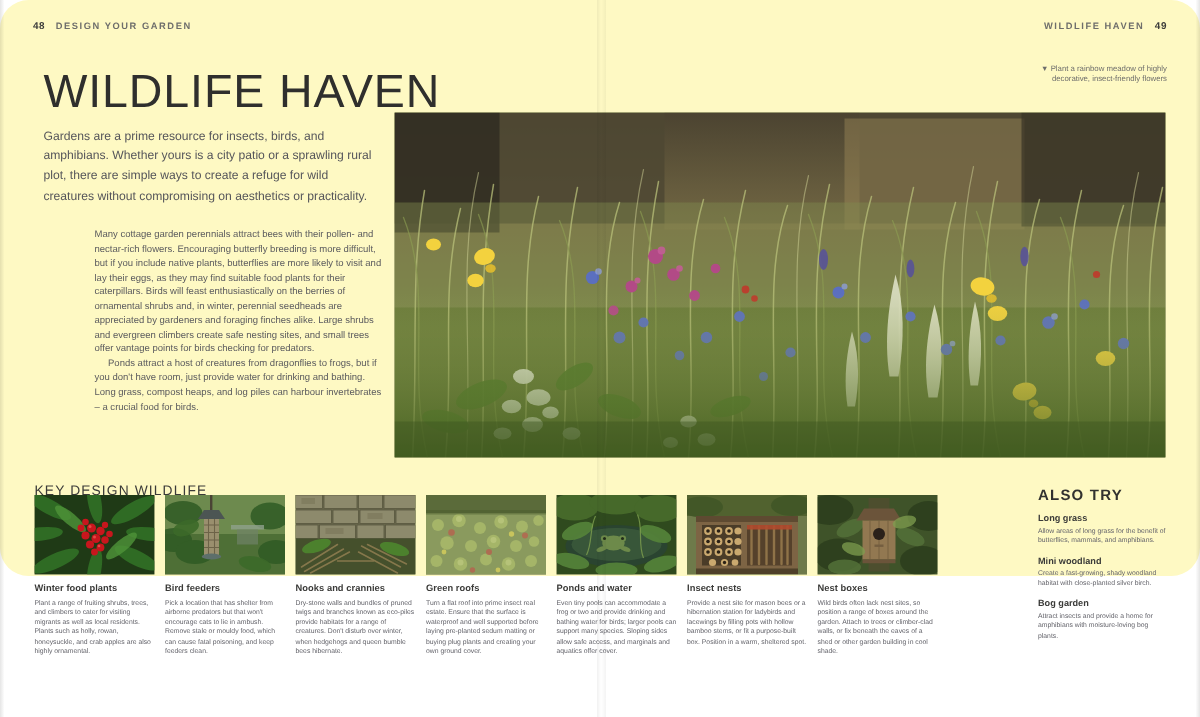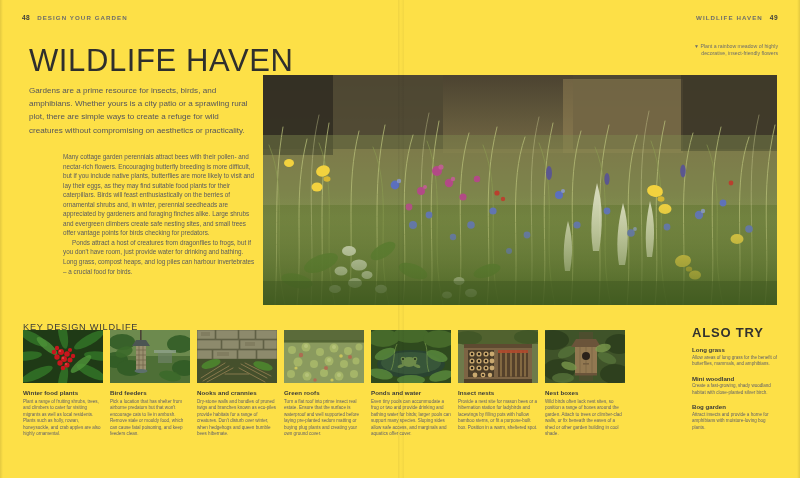--- a/index.html
+++ b/index.html
@@ -4,21 +4,21 @@
 <title>Wildlife Haven</title>
 <style>
   html,body{margin:0;padding:0;}
   body{
     width:800px;height:478px;overflow:hidden;
     background:#ffffff;
     font-family:"Liberation Sans", sans-serif;
     color:#3a3a38;
     -webkit-font-smoothing:antialiased;
   }
-  .page{position:relative;width:800px;height:478px;background:#fde047;}
+  .page{position:relative;width:800px;height:384px;background:#fef9c3;border-radius:19px;}
 
   
   .runhead{
     position:absolute;top:14px;font-size:6.2px;letter-spacing:1.05px;
     color:#6e6e6b;font-weight:600;text-transform:uppercase;
     display:flex;align-items:center;gap:7px;white-space:nowrap;
   }
   .runhead.left{left:22px;}
   .runhead.right{right:22px;}
   .folio{font-weight:700;color:#3d3d3b;font-size:6.6px;letter-spacing:.4px;}
@@ -74,21 +74,21 @@
     margin:6px 0 2.5px;font-size:6.2px;font-weight:700;color:#3a3a38;
     letter-spacing:.05px;
   }
   .card p{margin:0;font-size:4.55px;line-height:6.55px;color:#63636a;}
 
   
   .alsotry{
     position:absolute;left:692px;top:325px;width:88px;
   }
   .alsotry h3{
-    margin:0 0 6px;font-size:13px;font-weight:700;letter-spacing:.8px;color:#32322f;
+    margin:0 0 6px;font-size:10px;font-weight:700;letter-spacing:.8px;color:#32322f;
   }
   .alsotry h4{margin:0 0 1.5px;font-size:6.1px;font-weight:700;color:#3a3a38;}
   .alsotry p{margin:0 0 7px;font-size:4.55px;line-height:6.5px;color:#63636a;}
 
   
   .gutter{
     position:absolute;left:398px;top:0;width:6px;height:478px;
     background:linear-gradient(to right,rgba(0,0,0,0.055),rgba(0,0,0,0.0) 45%,rgba(0,0,0,0.045));
     pointer-events:none;
   }

